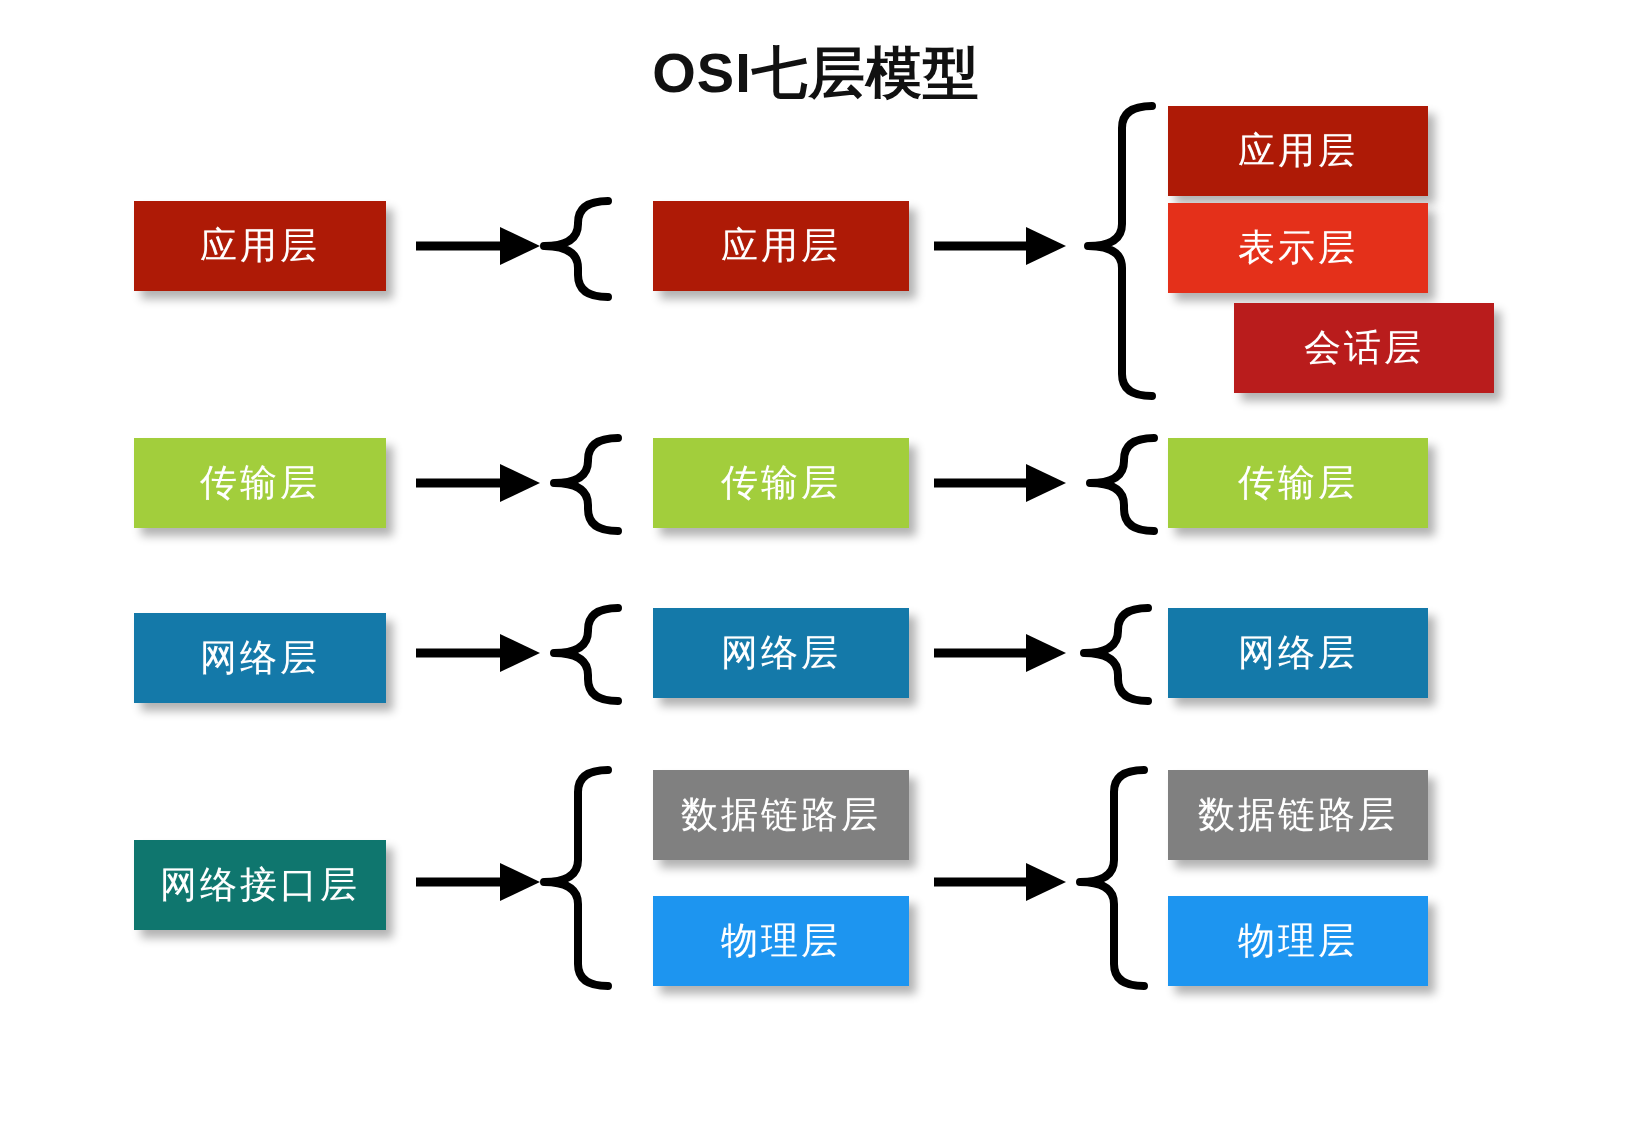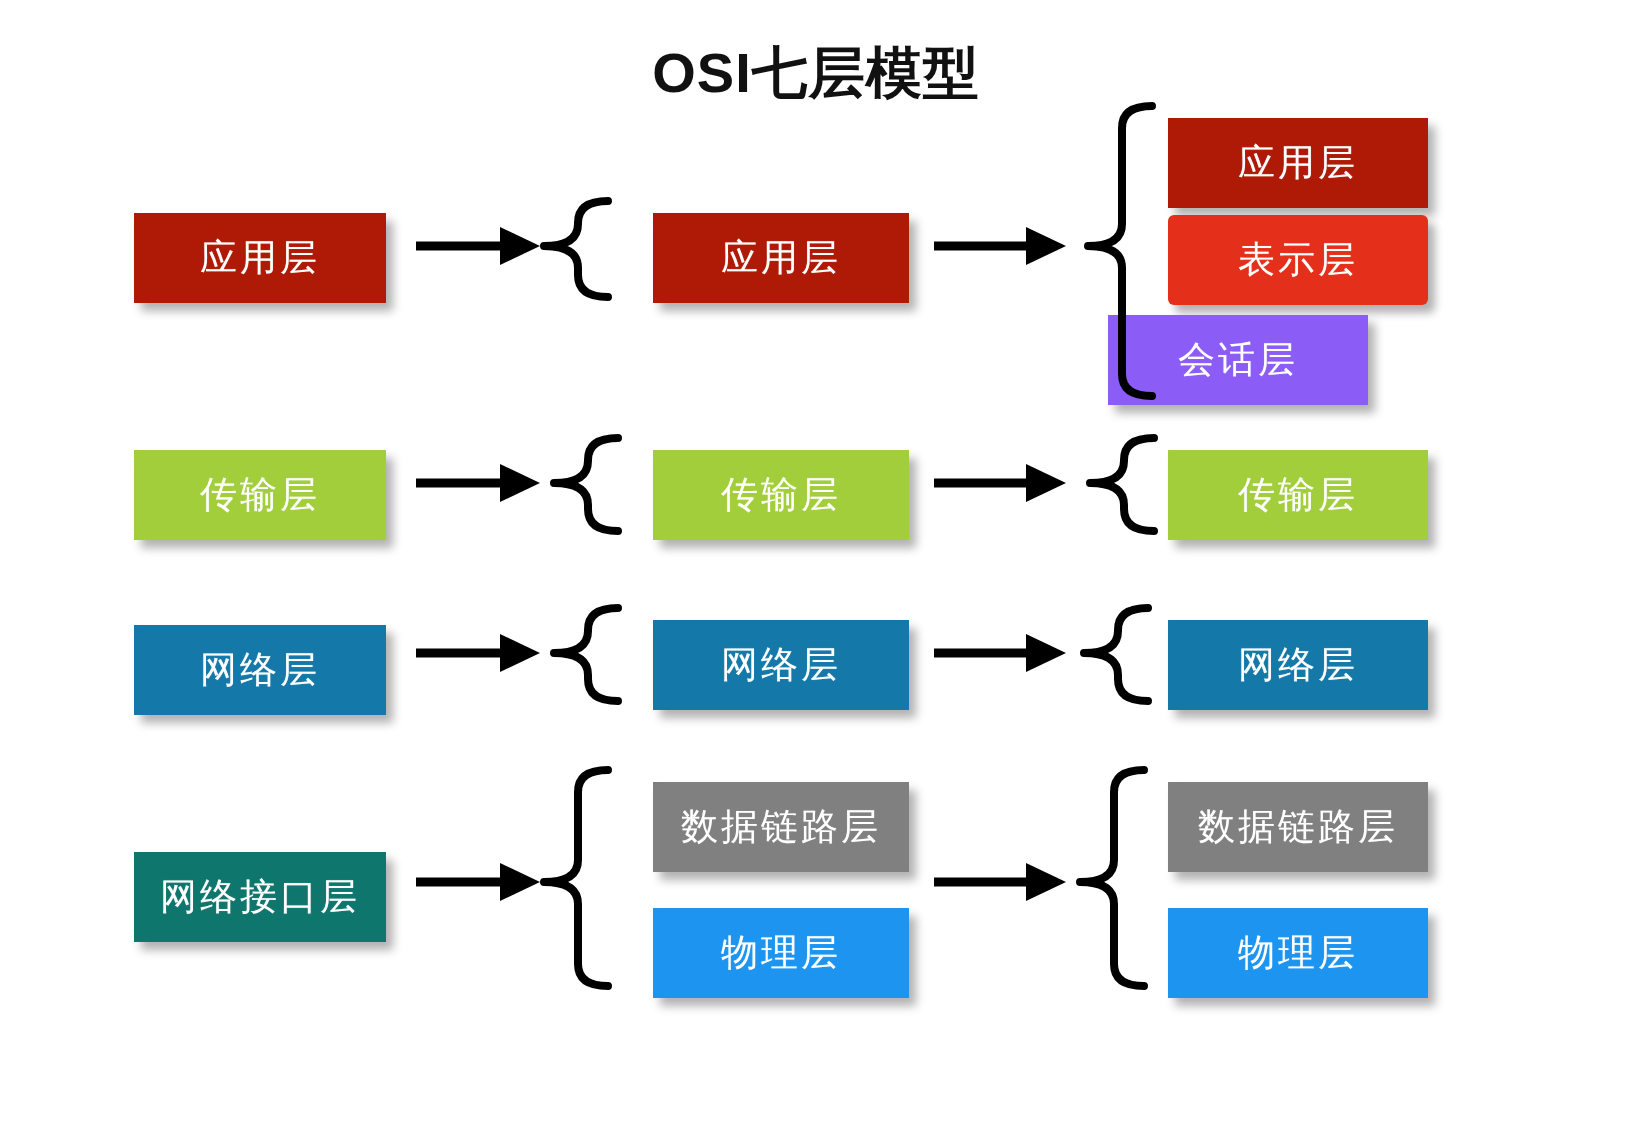--- a/index.html
+++ b/index.html
@@ -40,21 +40,20 @@
     box-sizing: border-box;
     display: flex;
     align-items: center;
     justify-content: center;
     color: #ffffff;
     font-size: 37px;
     letter-spacing: 3px;
     font-family: Liberation Mono, monospace;
     box-shadow: 7px 8px 9px rgba(0,0,0,0.30);
     text-shadow: 0 0 1px rgba(255,255,255,0.35);
-    margin-top: 12px;
   }
 
   .brace-svg, .arrow-svg {
     position: absolute;
     overflow: visible;
   }
 
   .watermark {
     position: absolute;
     left: 144px;
@@ -97,24 +96,24 @@
       </div>
       <div class="layer-box" style="left: 653px; top: 770px; width: 256px; height: 90px; background: rgb(128, 128, 128);">
         <span>数据链路层</span>
       </div>
       <div class="layer-box" style="left: 653px; top: 896px; width: 256px; height: 90px; background: rgb(29, 149, 240);">
         <span>物理层</span>
       </div>
       <div class="layer-box" style="left: 1168px; top: 106px; width: 260px; height: 90px; background: rgb(174, 26, 6);">
         <span>应用层</span>
       </div>
-      <div class="layer-box" style="left: 1168px; top: 203px; width: 260px; height: 90px; background: rgb(228, 48, 26); border-radius: 6px;">
+      <div class="layer-box" style="left: 1168px; top: 203px; width: 260px; height: 90px; background: rgb(228, 48, 26);">
         <span>表示层</span>
       </div>
-      <div class="layer-box" style="left: 1108px; top: 303px; width: 260px; height: 90px; background: #8b5cf6;">
+      <div class="layer-box" style="left: 1234px; top: 303px; width: 260px; height: 90px; background: #b91c1c;">
         <span>会话层</span>
       </div>
       <div class="layer-box" style="left: 1168px; top: 438px; width: 260px; height: 90px; background: rgb(162, 206, 60);">
         <span>传输层</span>
       </div>
       <div class="layer-box" style="left: 1168px; top: 608px; width: 260px; height: 90px; background: rgb(20, 121, 169);">
         <span>网络层</span>
       </div>
       <div class="layer-box" style="left: 1168px; top: 770px; width: 260px; height: 90px; background: rgb(128, 128, 128);">
         <span>数据链路层</span>

